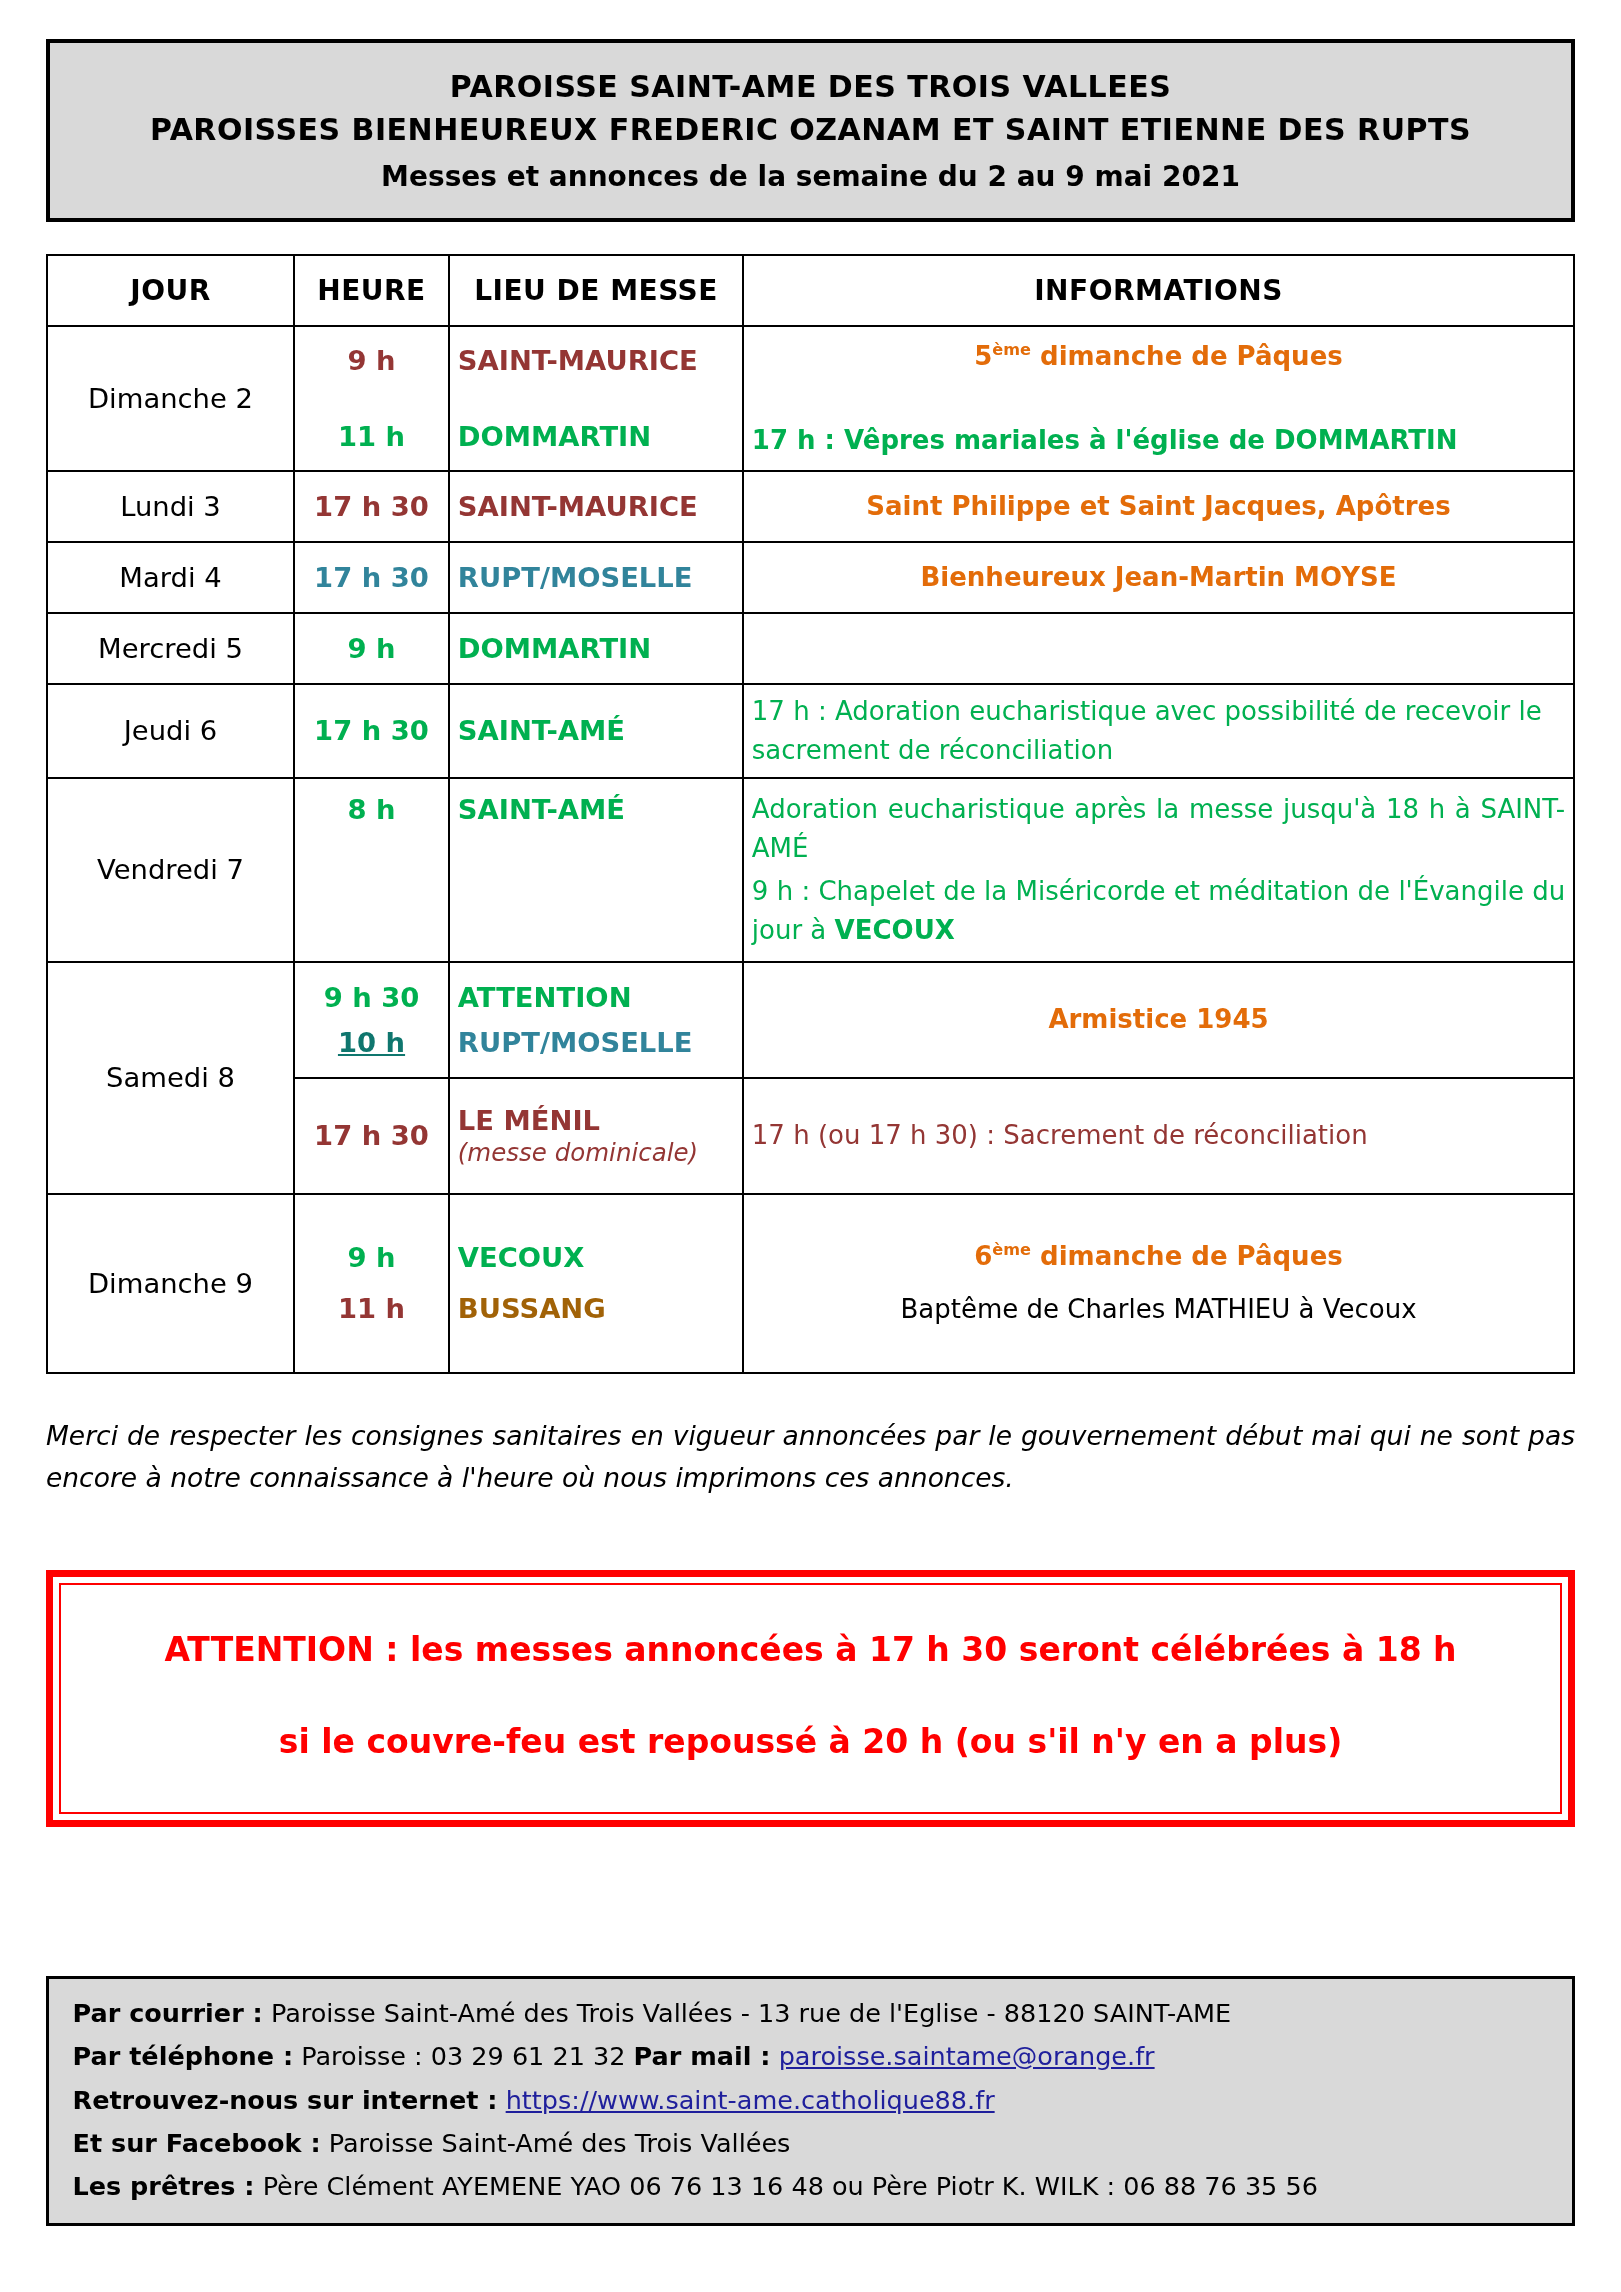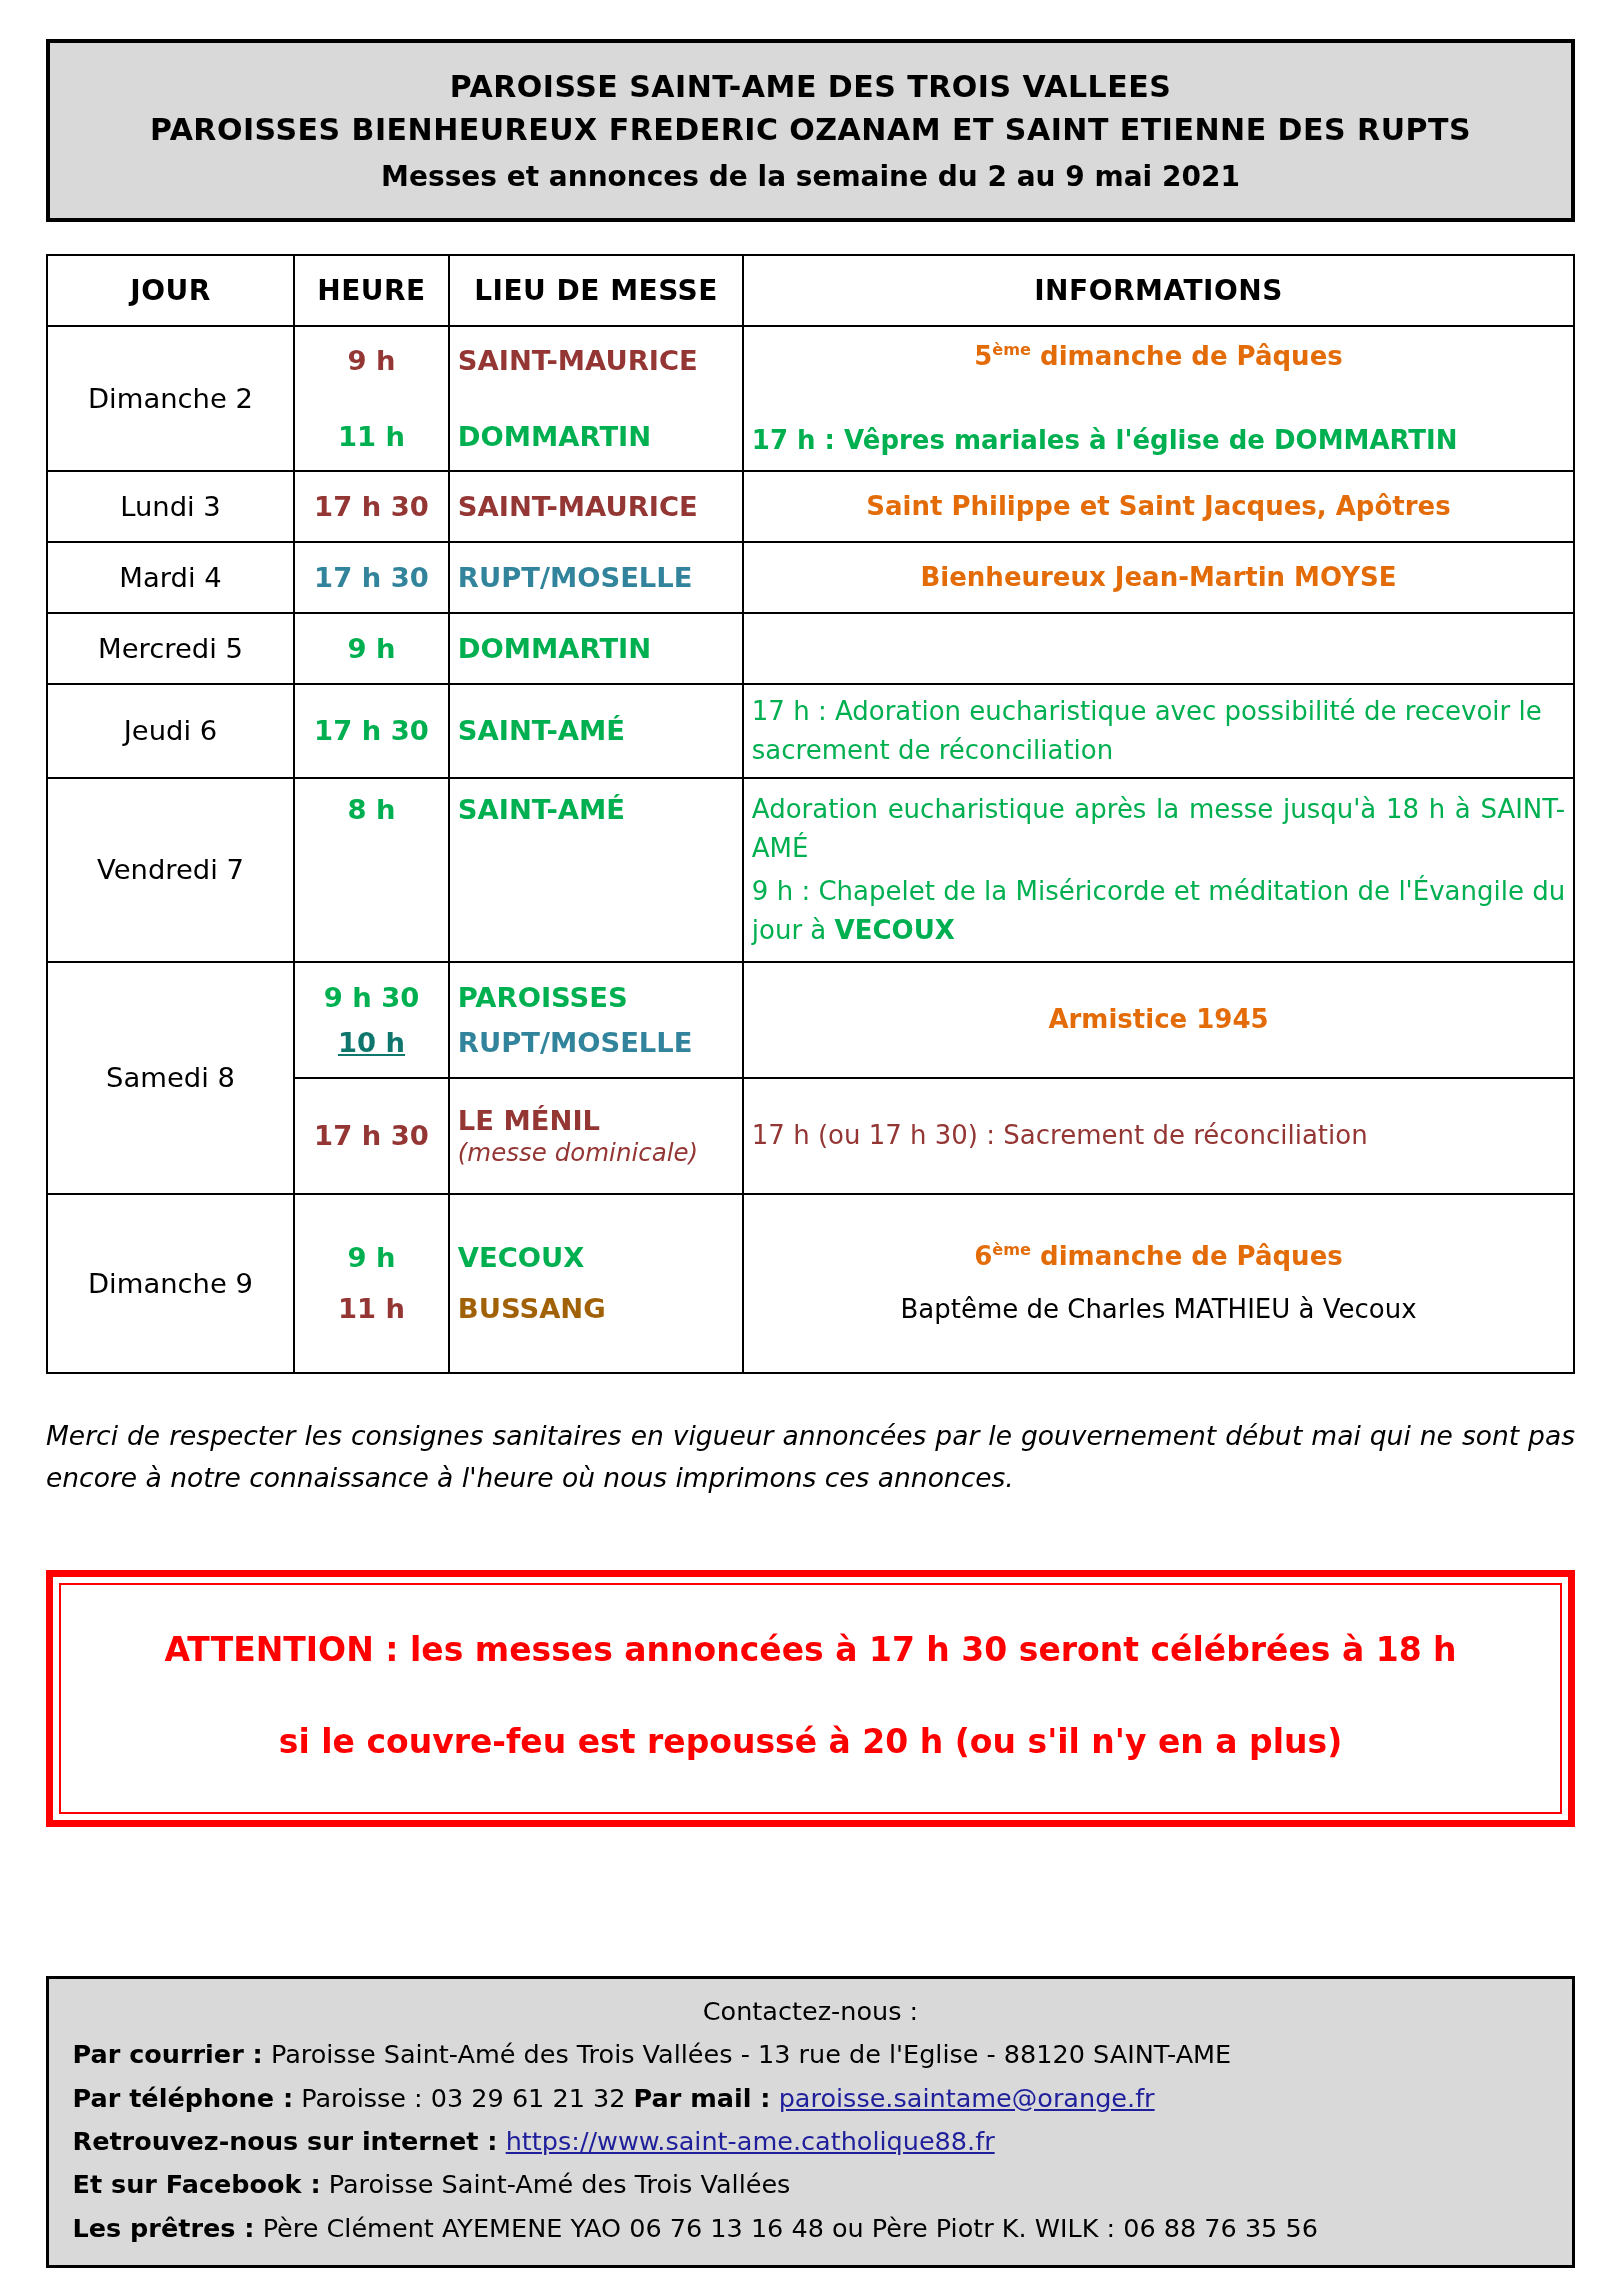--- a/index.html
+++ b/index.html
@@ -181,21 +181,21 @@
             <div class="line al-justify" style="color: rgb(0, 176, 80);">9 h : Chapelet de la Miséricorde et méditation de l'Évangile du jour à <b>VECOUX</b></div>
           </td>
         </tr>
         <tr>
           <td class="day-cell" rowspan="2">Samedi 8</td>
           <td class="time-cell">
             <div class="line b" style="color: rgb(0, 176, 80);">9 h 30</div>
             <div class="line b" style="color: #0f766e; text-decoration: underline;">10 h</div>
           </td>
           <td class="place-cell">
-            <div class="line b" style="color: rgb(0, 176, 80);">PAROISSES</div>
+            <div class="line b" style="color: rgb(0, 176, 80);">ATTENTION</div>
             <div class="line b" style="color: rgb(49, 132, 155);">RUPT/MOSELLE</div>
           </td>
           <td class="info-cell">
             <div class="line b al-center" style="color: rgb(227, 108, 9);">Armistice 1945</div>
           </td>
         </tr>
         <tr>
           <td class="time-cell">
             <div class="line b" style="color: rgb(148, 54, 52);">17 h 30</div>
           </td>
@@ -229,21 +229,20 @@
 
 
   <div class="attention-box">
     <div class="attention-inner">
       <div class="attention-line" style="color: rgb(255, 0, 0);">ATTENTION : les messes annoncées à 17 h 30 seront célébrées à 18 h</div>
       <div class="attention-line" style="color: rgb(255, 0, 0);">si le couvre-feu est repoussé à 20 h (ou s'il n'y en a plus)</div>
     </div>
   </div>
 
   <div class="contact-box">
-    <div class="contact-title">Contactez-nous :</div>
     <div class="cl">
       <span class="lbl">Par courrier :</span>
       <span>Paroisse Saint-Amé des Trois Vallées - 13 rue de l'Eglise - 88120 SAINT-AME</span>
     </div>
     <div class="cl">
       <span class="lbl">Par téléphone :</span>
       <span>Paroisse : 03 29 61 21 32</span>
       <span class="lbl">Par mail :</span>
       <a href="#" style="color: rgb(31, 31, 156);">paroisse.saintame@orange.fr</a>
     </div>

